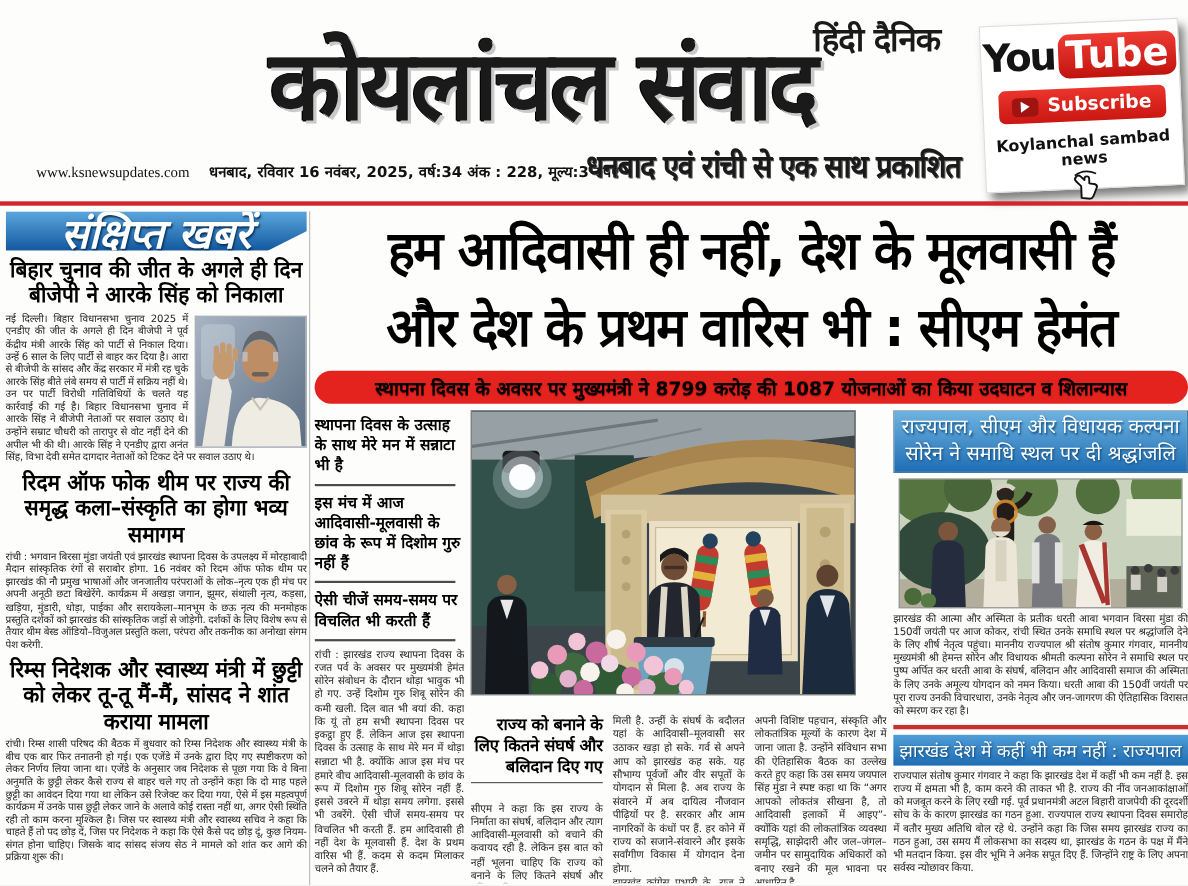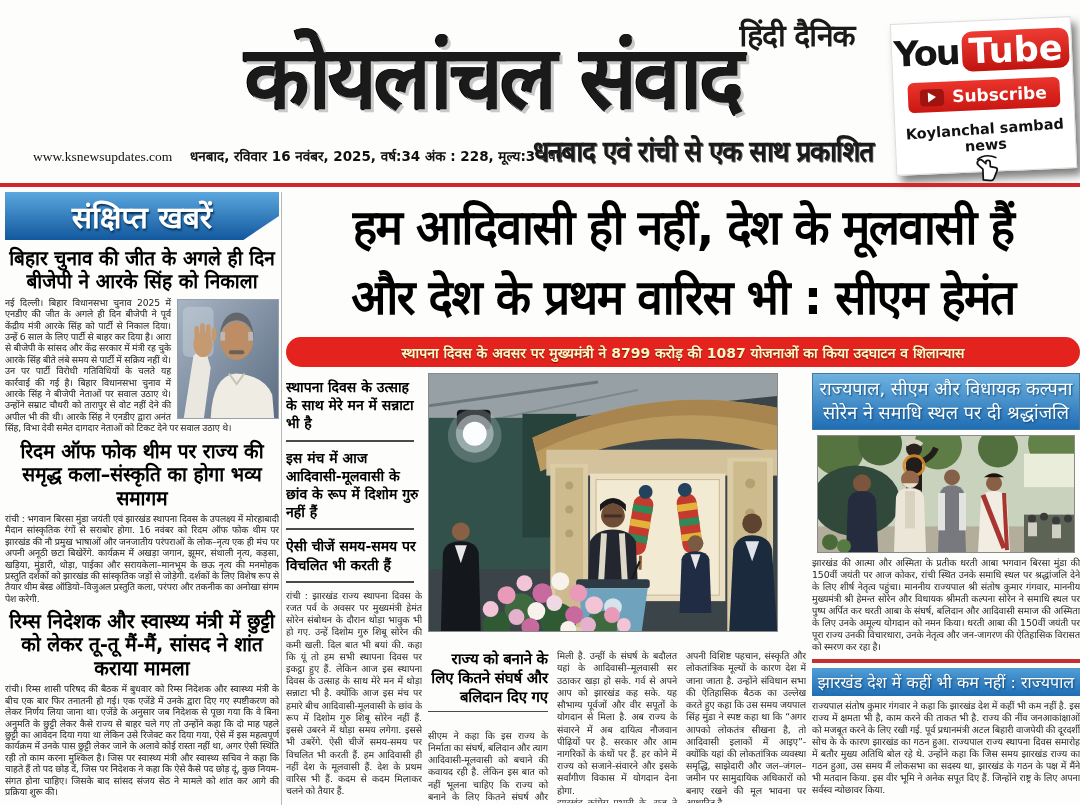--- a/index.html
+++ b/index.html
@@ -38,37 +38,37 @@
   .yt-play i { display:block; width:0; height:0; border-left:8px solid #fff;
     border-top:5px solid transparent; border-bottom:5px solid transparent; }
   .yt-channel { margin-top:11px; text-align:center; font-size:14.5px; font-weight:800;
     color:#111; transform:rotate(-1.5deg); }
   .yt-cursor { display:block; margin:1px auto 0; }
   
   .red-rule { position:absolute; left:0; top:183px; width:1080px; height:4px; background:#d1262b; }
   .vdiv { position:absolute; left:281px; top:192px; width:1px; height:613px; background:#b9b9b9; }
   
   .sidebar { position:absolute; left:5px; top:192px; width:274px; height:613px; overflow:hidden; }
-  .kicker { height:48px; background:linear-gradient(180deg,#5ba7de,#12589e);
+  .kicker { height:36px; background:linear-gradient(180deg,#5ba7de,#12589e);
     clip-path:polygon(0 0,100% 0,100% 50%,87% 100%,0 100%);
     display:flex; align-items:center; justify-content:center;
-    color:#fff; font-size:30px; font-weight:900; text-shadow:1px 2px 2px #07335c; }
+    color:#fff; font-size:37px; font-weight:900; text-shadow:1px 2px 2px #07335c;font-style:italic; }
   .s-head { font-size:19px; font-weight:800; text-align:center; line-height:1.18;
     color:#000; margin:7px 0 5px; transform:scaleY(1.05); }
   .s-body { font-size:9.2px; line-height:1.24; text-align:justify; color:#262626;
     letter-spacing:-.1px; word-spacing:-.5px; }
   .rk-photo { float:right; width:102px; height:120px; margin:2px 0 3px 6px;
     border:1px solid #98a0a8; }
   
   .main { position:absolute; left:286px; top:192px; width:794px; height:613px; }
   .lead-headline { text-align:center; font-weight:900; color:#000; letter-spacing:-1.5px;
     transform:scaleY(1.05); margin-top:4px; }
   .lead-headline div { font-size:46px; line-height:67px; white-space:nowrap; }
   .lead-banner { margin-top:7px; height:30px; border-radius:17px; background:#e4231f;
-    color:#fef9c3; font-size:14px; font-weight:700; display:flex; align-items:center;
+    color:#000000; font-size:17px; font-weight:700; display:flex; align-items:center;
     justify-content:center; white-space:nowrap; text-shadow:0 1px 1px #7a0c0a; }
   .mid { position:relative; margin-top:6px; height:430px; }
   
   .quotes-col { position:absolute; left:0; top:0; width:136px; height:430px; overflow:hidden; }
   .quote { font-size:14px; font-weight:800; line-height:1.3; color:#000; padding:5px 2px 7px 0; }
   .qrule { border-bottom:2px solid #4a4a4a; margin:0 8px 2px 0; }
   .q-body { margin-top:7px; font-size:9.4px; line-height:1.3; text-align:justify;
     color:#262626; letter-spacing:-.1px; word-spacing:-.5px; white-space:pre-line; }
   
   .stage-photo { position:absolute; left:142px; top:0; width:350px; height:259px;

